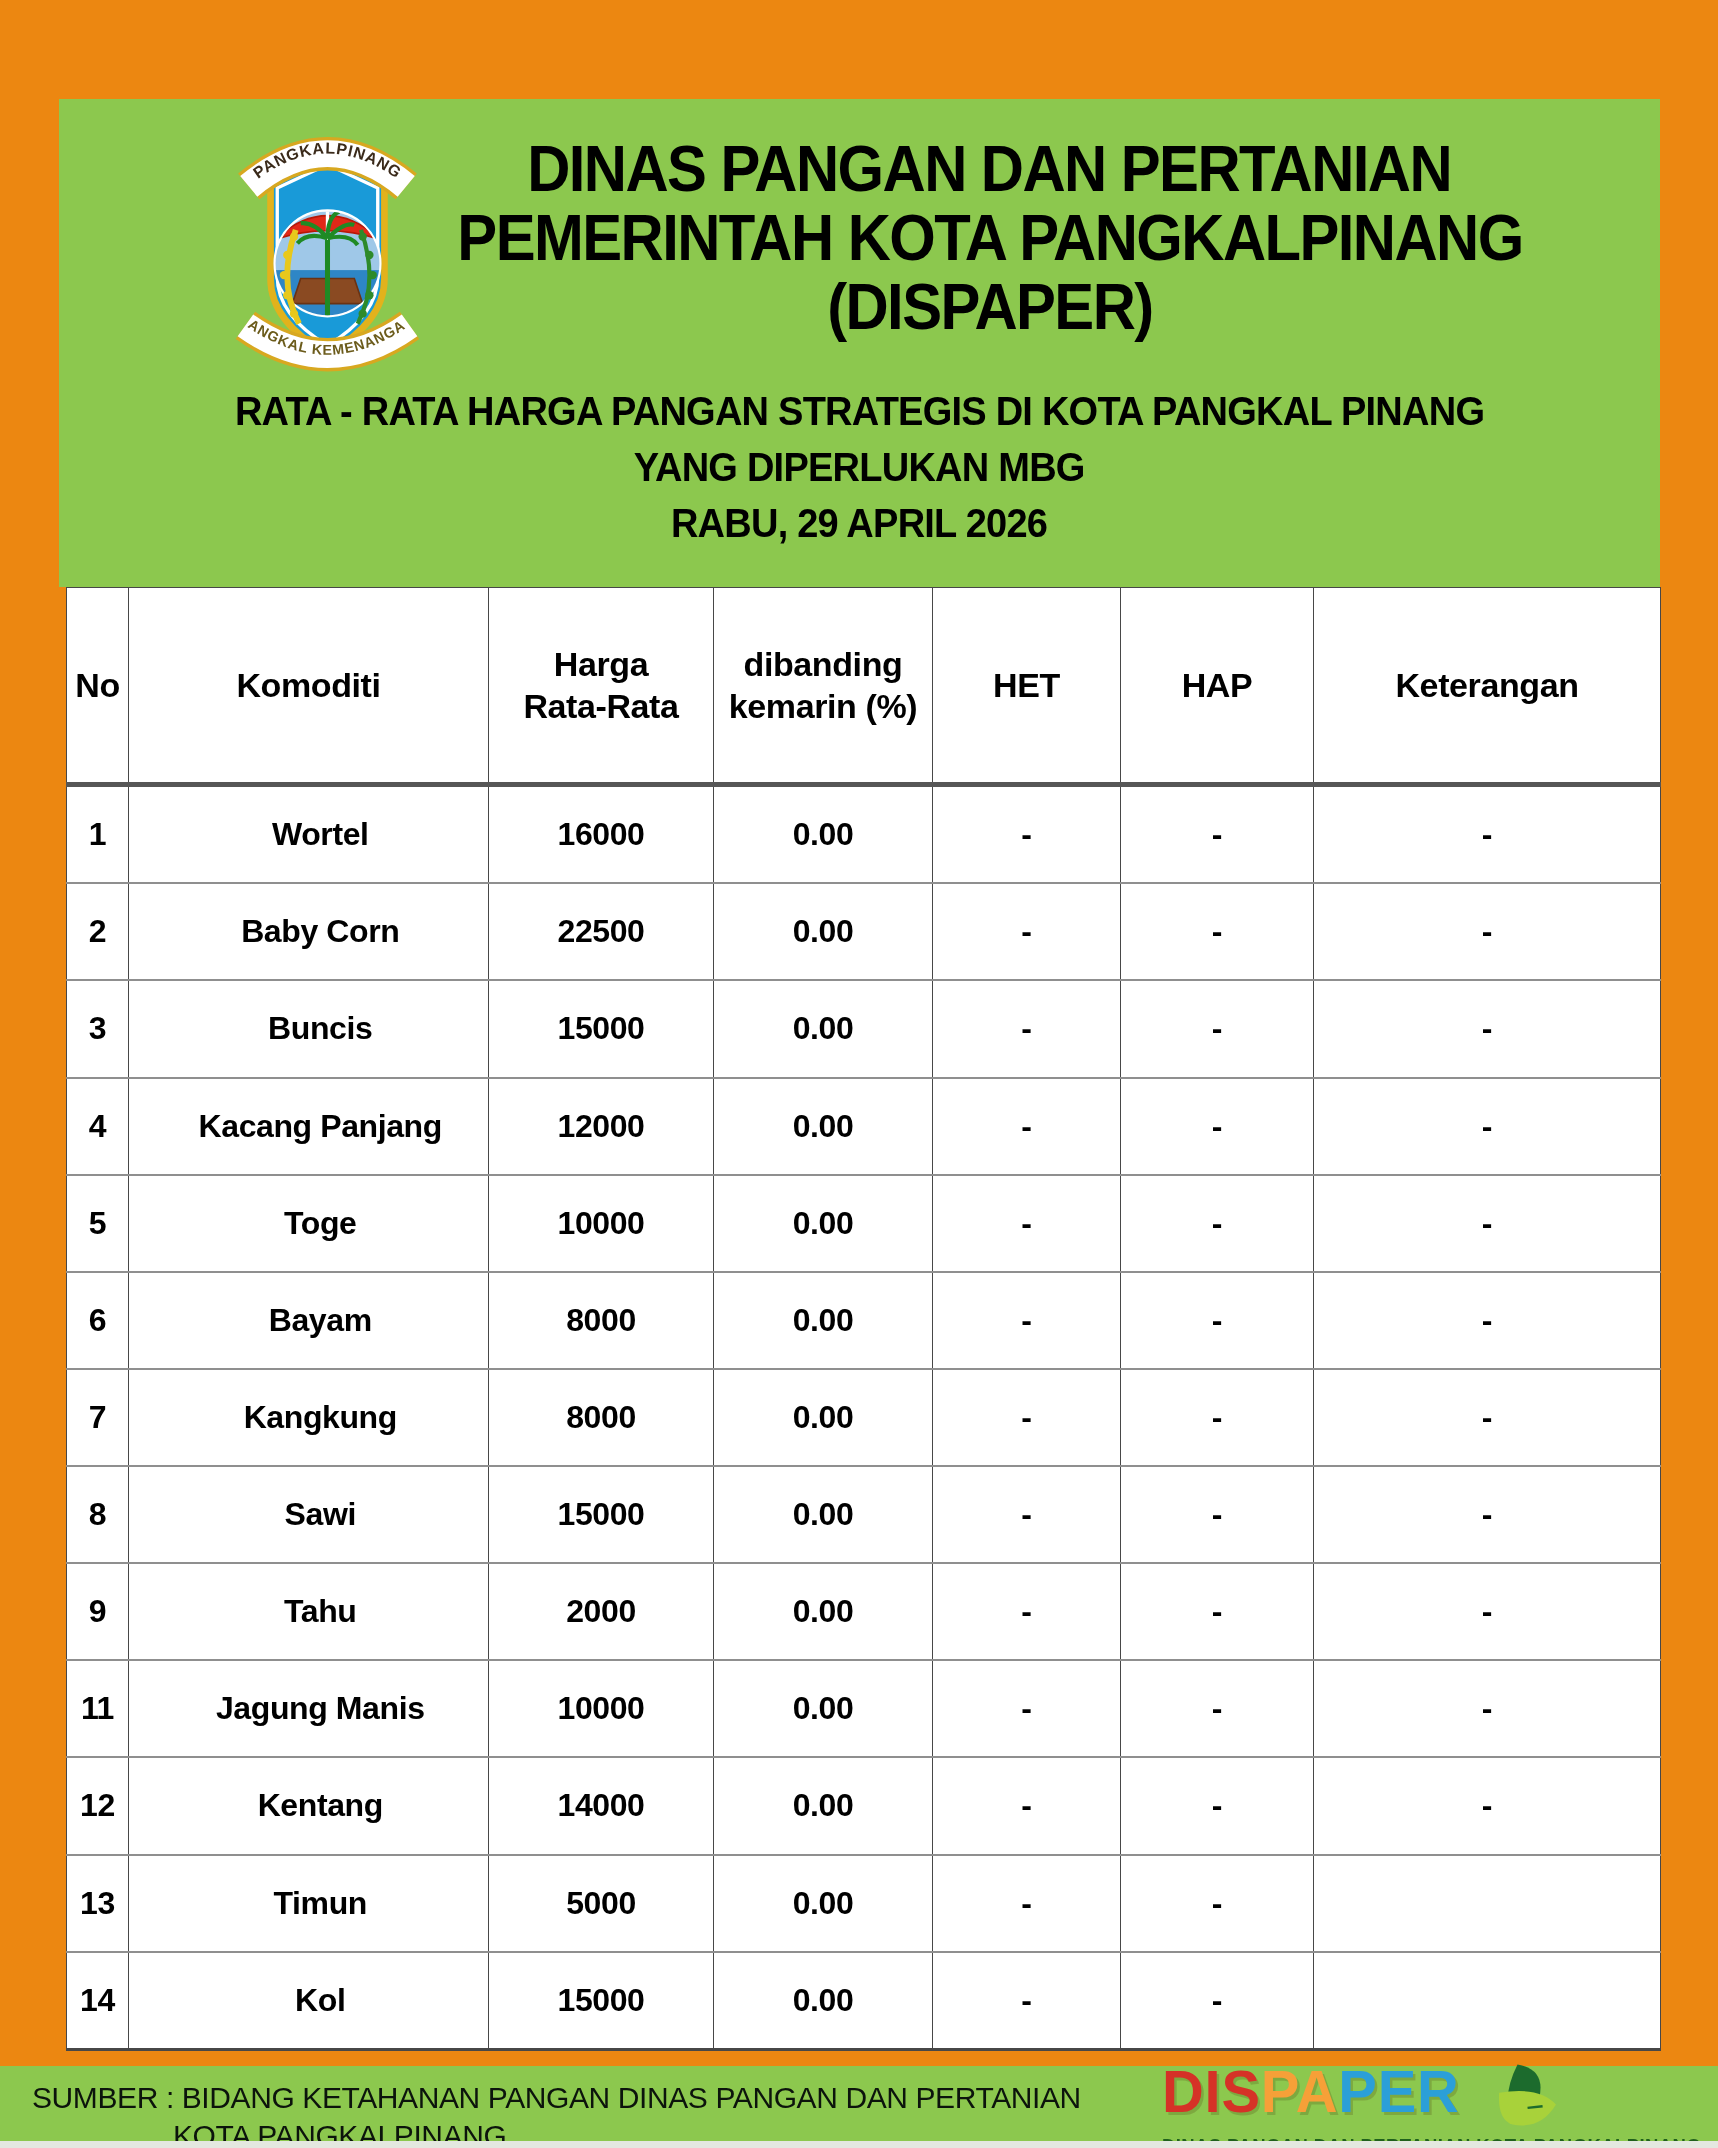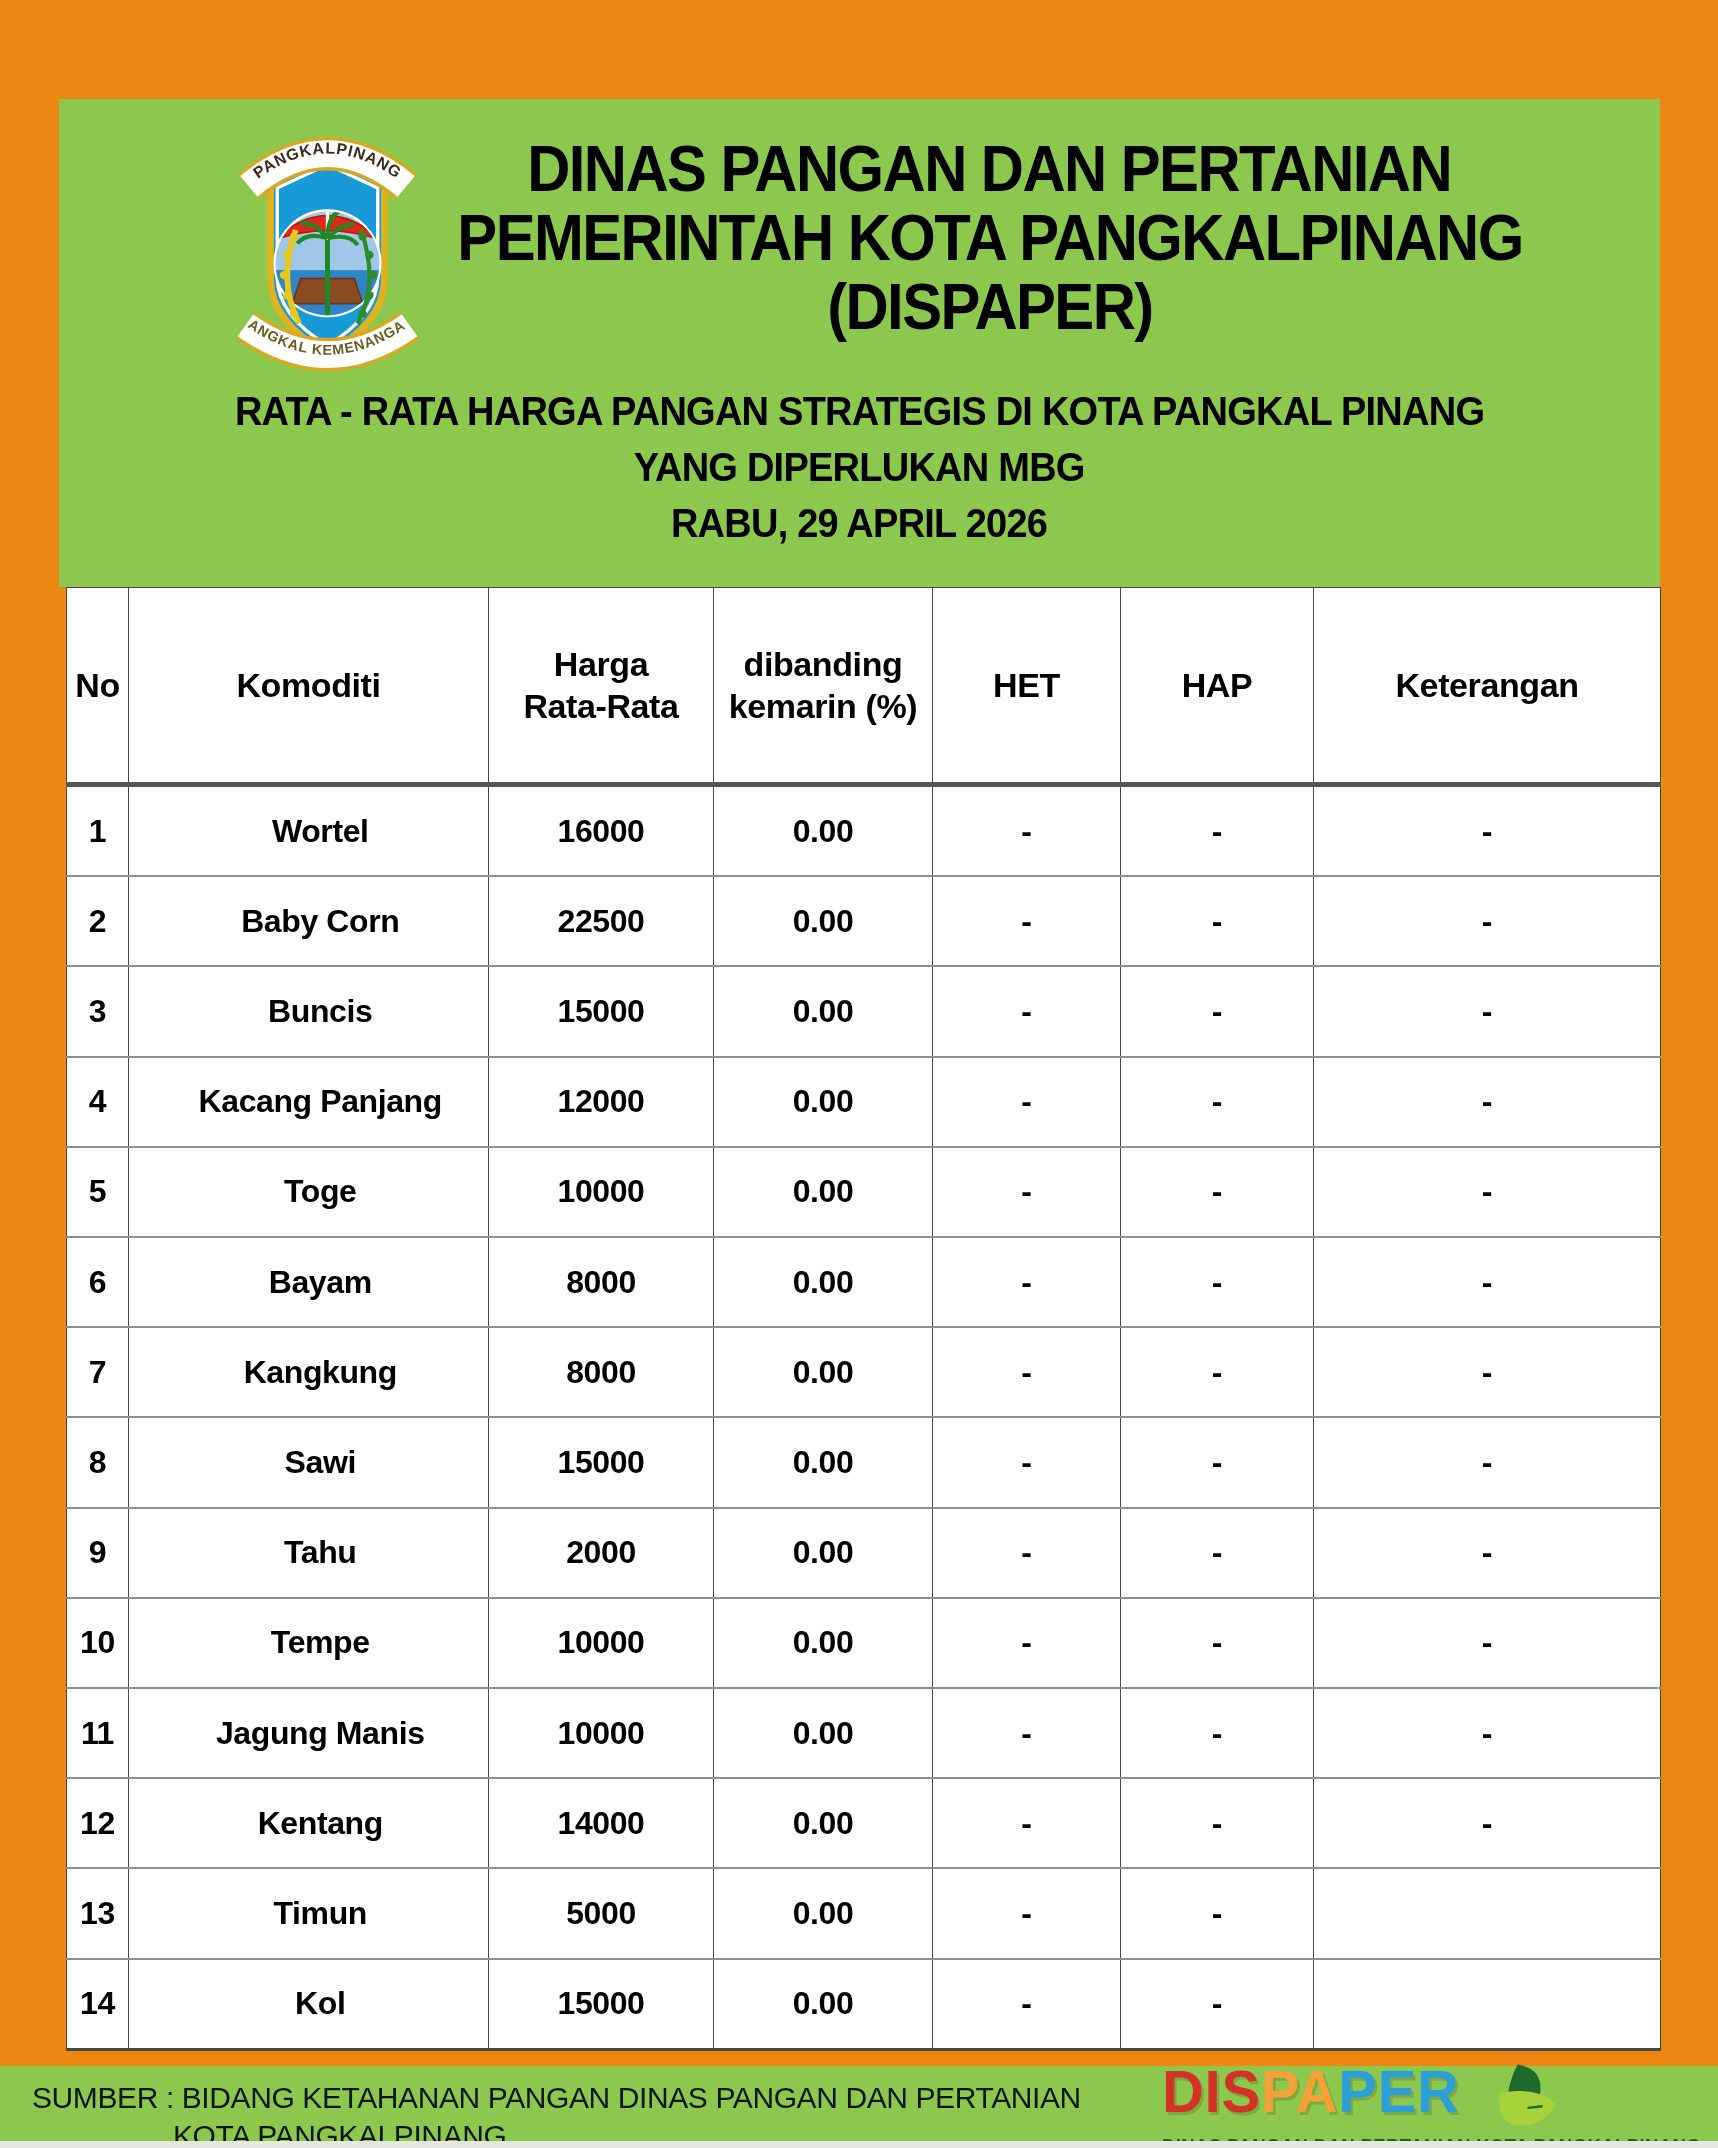--- a/index.html
+++ b/index.html
@@ -239,29 +239,20 @@
         <tr>
           <td><span class="celltext">9</span></td>
           <td class="col-komoditi"><span class="celltext">Tahu</span></td>
           <td><span class="celltext">2000</span></td>
           <td><span class="celltext">0.00</span></td>
           <td><span class="celltext">-</span></td>
           <td><span class="celltext">-</span></td>
           <td><span class="celltext">-</span></td>
         </tr>
         <tr>
-          <td><span class="celltext">10</span></td>
-          <td class="col-komoditi"><span class="celltext">Tempe</span></td>
-          <td><span class="celltext">10000</span></td>
-          <td><span class="celltext">0.00</span></td>
-          <td><span class="celltext">-</span></td>
-          <td><span class="celltext">-</span></td>
-          <td><span class="celltext">-</span></td>
-        </tr>
-        <tr>
           <td><span class="celltext">11</span></td>
           <td class="col-komoditi"><span class="celltext">Jagung Manis</span></td>
           <td><span class="celltext">10000</span></td>
           <td><span class="celltext">0.00</span></td>
           <td><span class="celltext">-</span></td>
           <td><span class="celltext">-</span></td>
           <td><span class="celltext">-</span></td>
         </tr>
         <tr>
           <td><span class="celltext">12</span></td>

